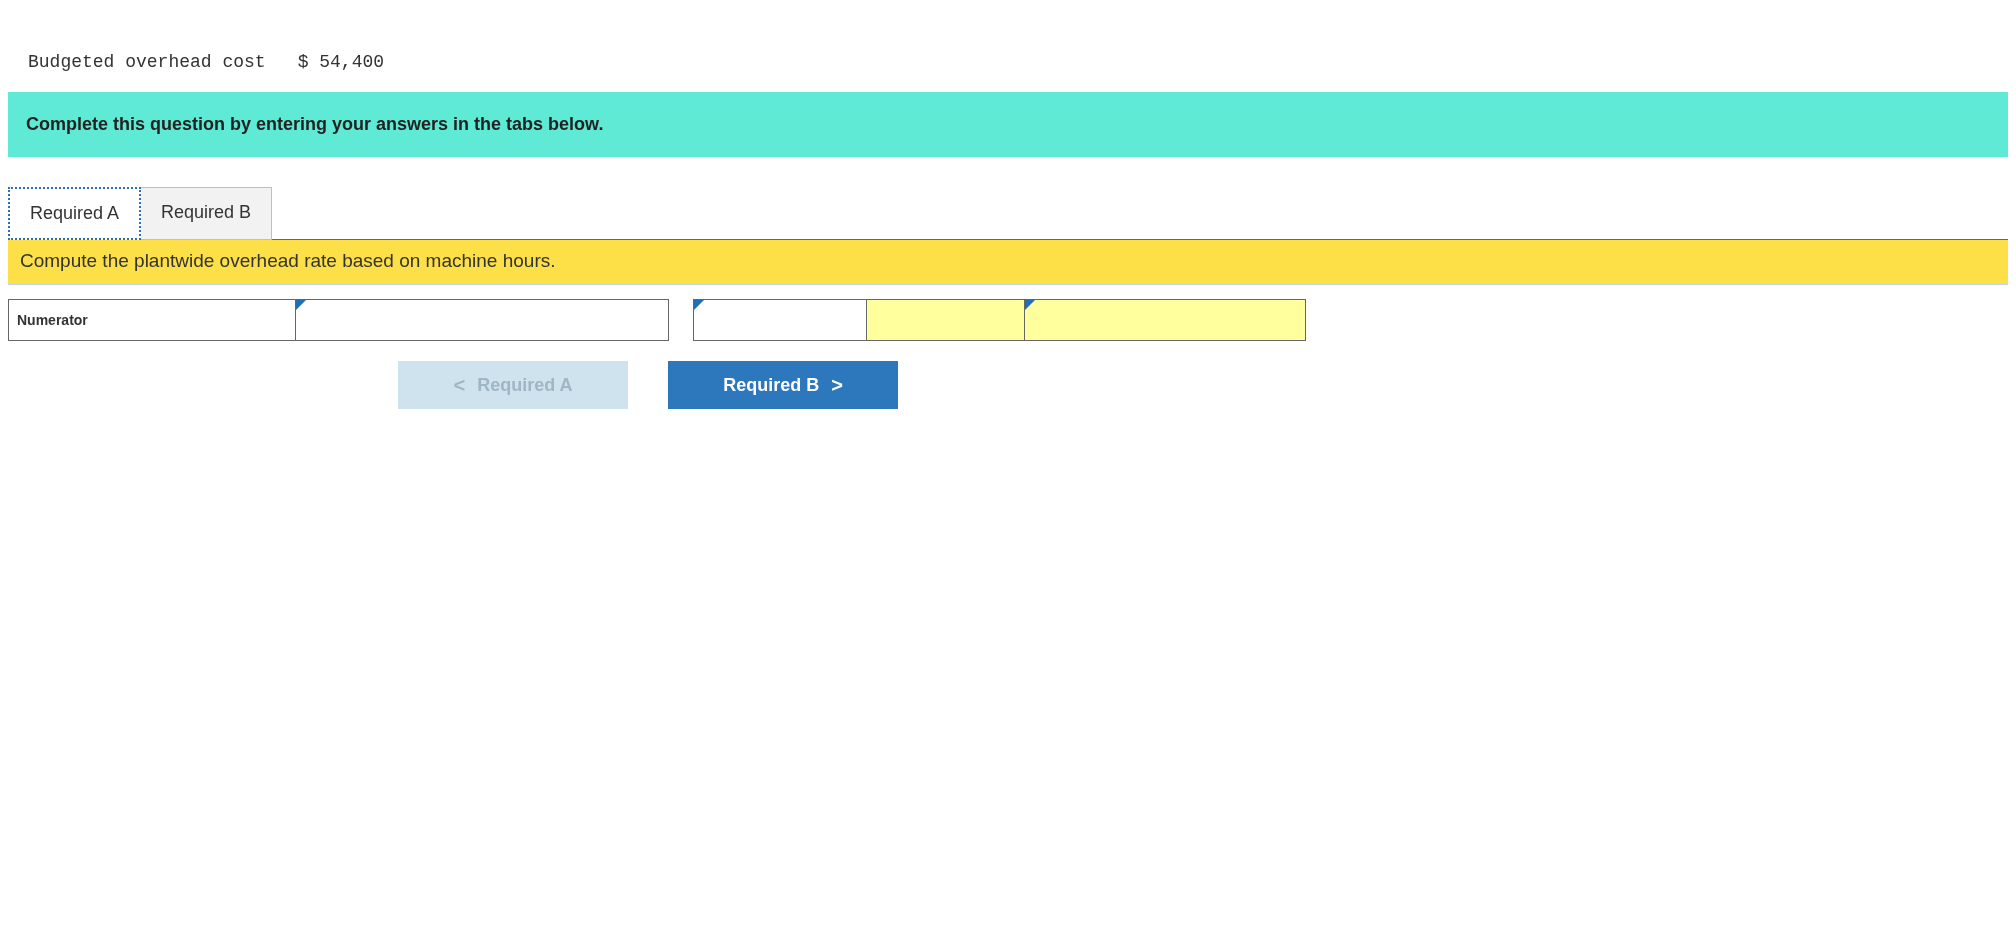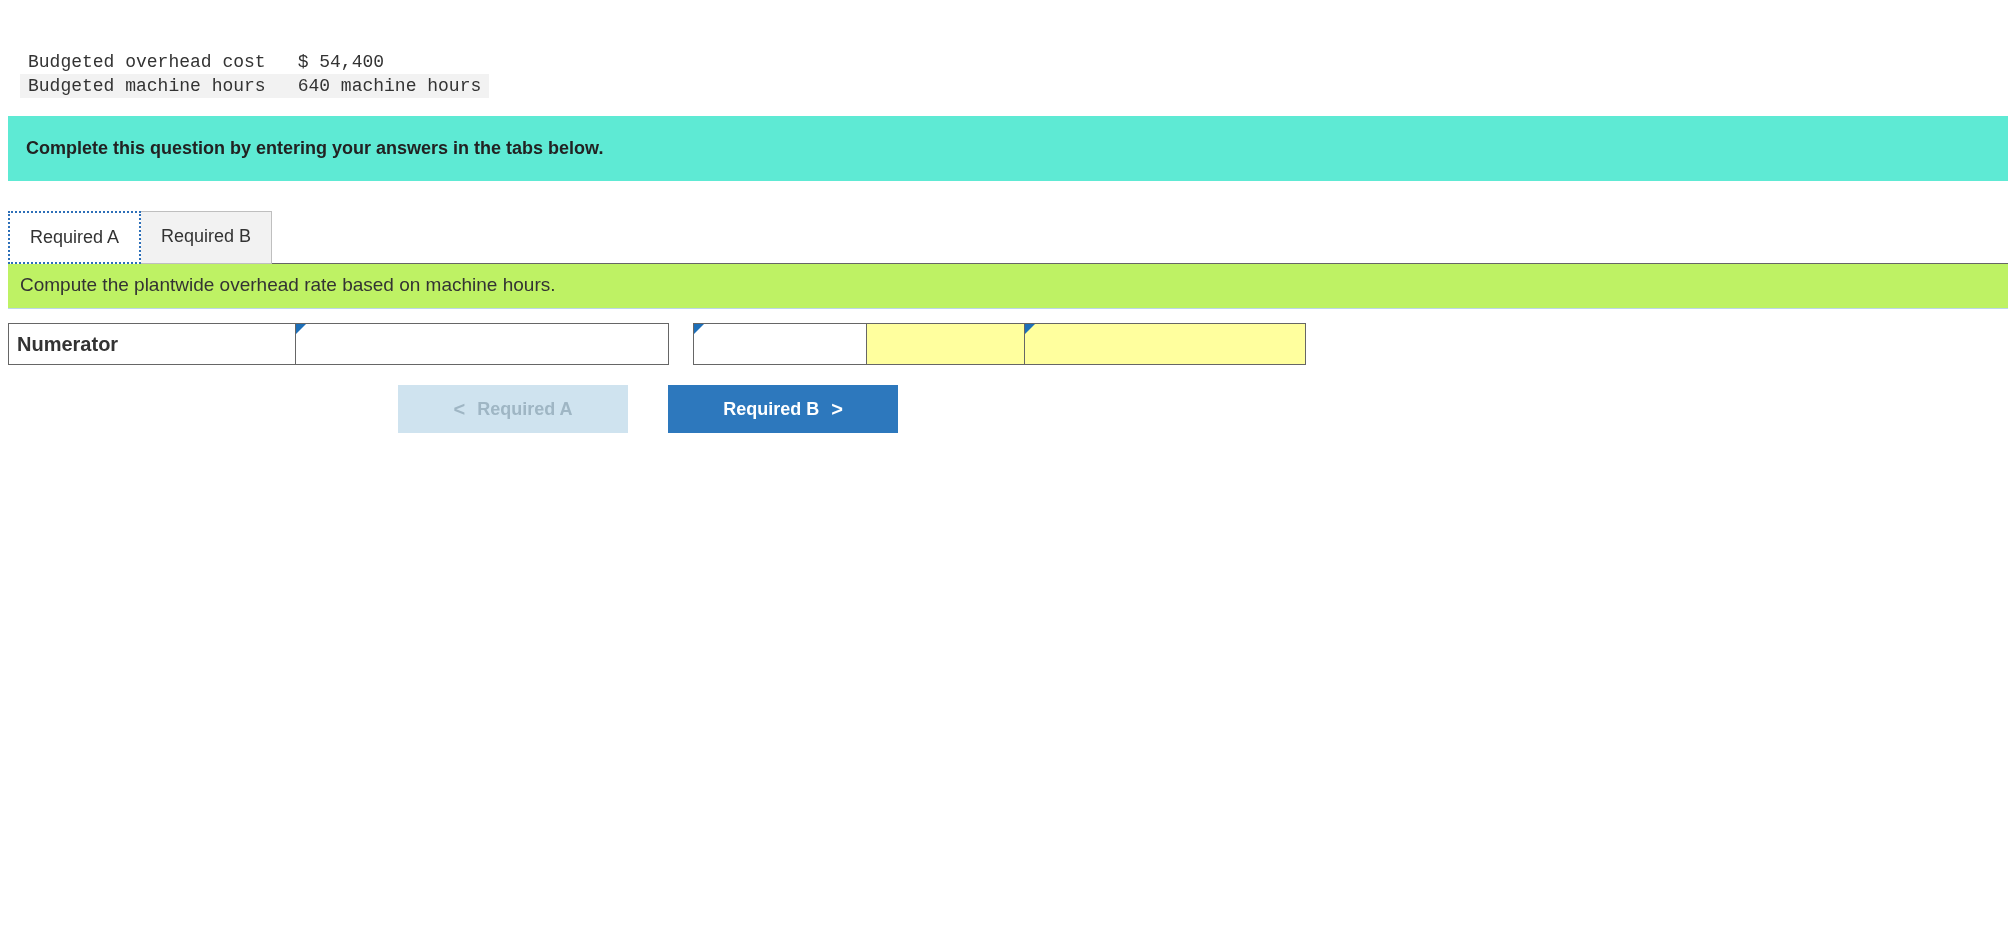--- a/index.html
+++ b/index.html
@@ -63,41 +63,41 @@
   .tab.active {
     background: #fff;
     border: 2px dotted #2d6fb8;
     position: relative;
     z-index: 2;
   }
   .tab + .tab {
     margin-left: -1px;
   }
   .sub-instruction {
-    background: #bef264;
+    background: #fde047;
     border-top: 1px solid #666;
     border-bottom: 1px solid #bcd6eb;
     padding: 10px 12px 12px 12px;
     margin: -1px 8px 0 8px;
     font-size: 19px;
     color: #333;
   }
   .answer-table {
     border-collapse: collapse;
     margin: 14px 0 0 8px;
   }
   .answer-table td, .answer-table th {
     border: 1px solid #666;
     height: 32px;
   }
   .lbl-cell {
     width: 270px;
     font-weight: bold;
     padding: 4px 8px;
-    font-size: 20px;
+    font-size: 14px;
     text-align: left;
     background: #fff;
   }
   .drop-cell {
     width: 370px;
     position: relative;
     background: #fff;
   }
   .drop-cell.narrow {
     width: 170px;
@@ -160,24 +160,20 @@
 <body>
 
 <div class="container">
 
 
   <table class="data-table">
     <tbody>
         <tr>
       <td>Budgeted overhead cost</td>
       <td class="val">$ 54,400</td>
-    </tr>
-    <tr>
-      <td>Budgeted machine hours</td>
-      <td class="val">640 machine hours</td>
     </tr>
   </tbody>
     </table>
 
 
   <div class="instruction-bar">Complete this question by entering your answers in the tabs below.</div>
 
   <div class="tabs-row">
     <div class="tab active">Required A</div>
     <div class="tab">Required B</div>

